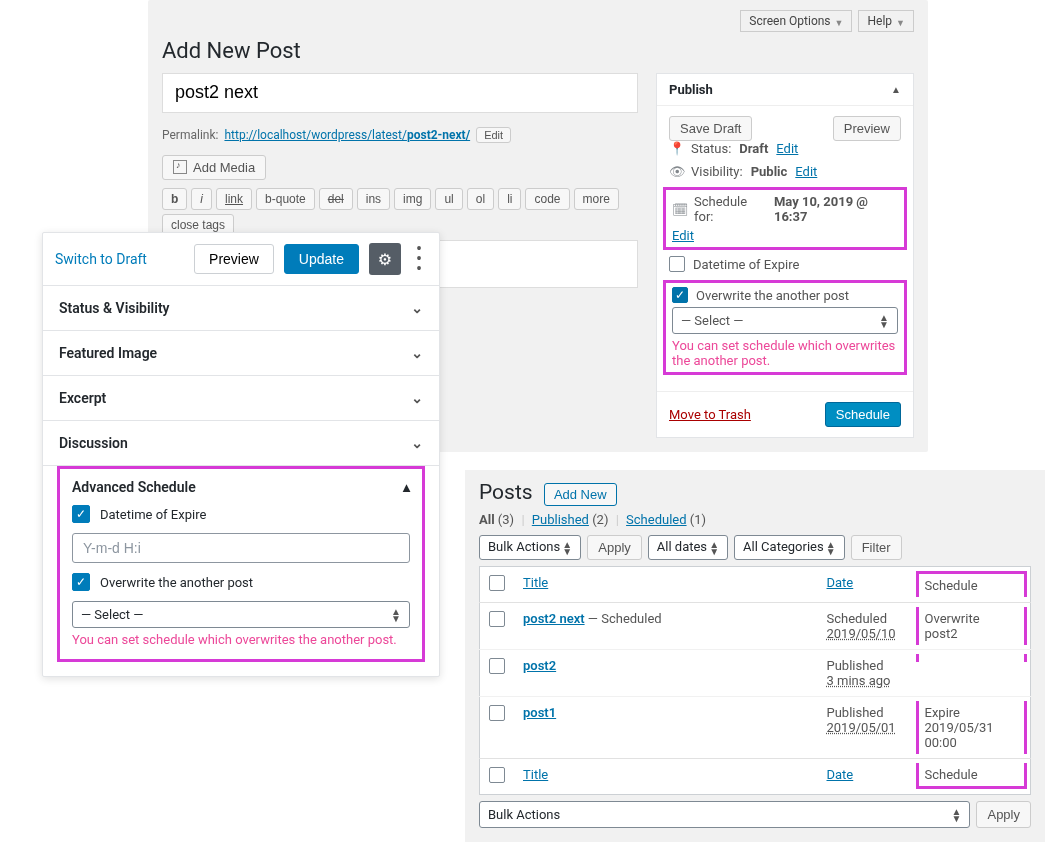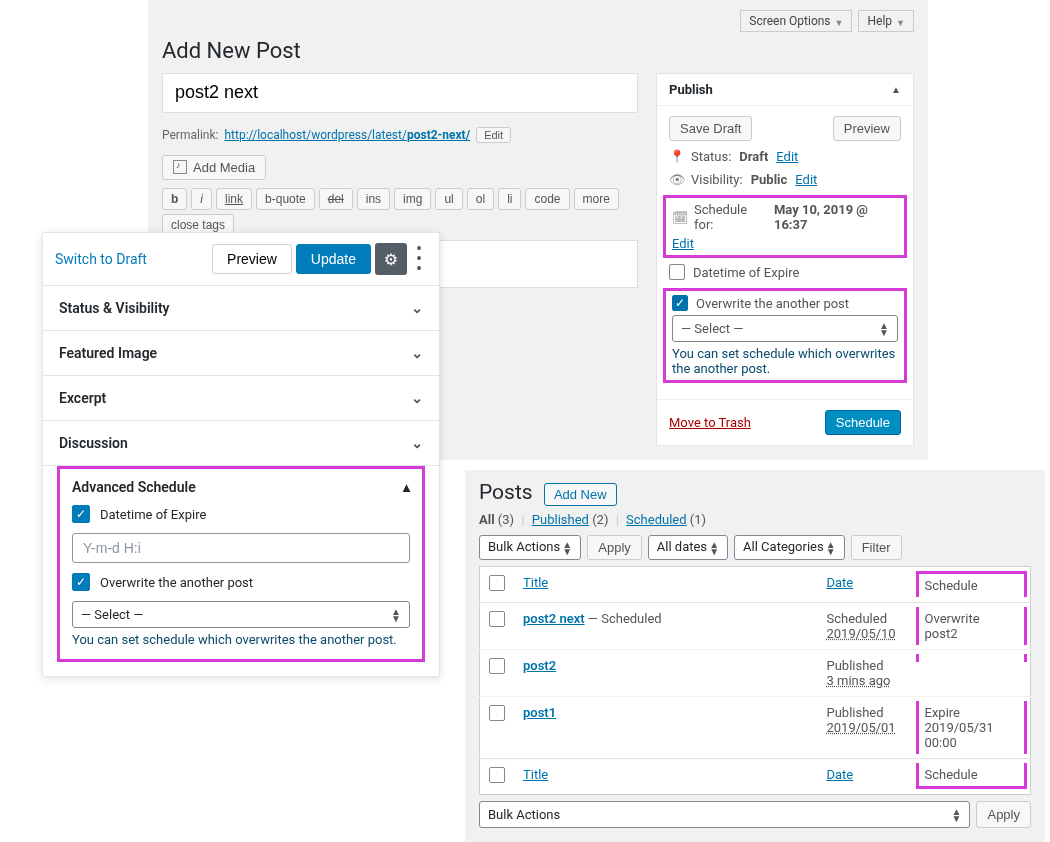--- a/index.html
+++ b/index.html
@@ -104,50 +104,50 @@
   .metabox-body .row { display:flex; align-items:center; gap:8px; margin-bottom:8px;}
   .metabox-body .icon { width:14px; text-align:center; color:#82878c;}
   .metabox-body a { color:#0073aa; text-decoration: underline;}
   .btn {
     border:1px solid #ccc; background:#f7f7f7; color:#555;
     padding:4px 10px; font-size:13px; border-radius:3px;
   }
   .btn.primary {
     background:#008ec2; border-color:#006799; color:#fff;
   }
-  .btn-row { display:flex; justify-content:space-between; margin-bottom:8px;}
+  .btn-row { display:flex; justify-content:space-between; margin-bottom:0;}
   .hl-box { border:3px solid #d63ad6; padding:4px 6px; margin:6px -6px;}
   .hl-box .row{margin-bottom:4px;}
   .checkbox {
     width:16px;height:16px;border:1px solid #7e8993;border-radius:2px;background:#fff;
     display:inline-flex;align-items:center;justify-content:center;font-size:12px;color:#fff;flex:none;
   }
   .checkbox.checked{background:#0073aa;border-color:#0073aa;}
   .checkbox.checked::after{content:"✓";}
   .select {
     width:100%; border:1px solid #7e8993; border-radius:3px; padding:5px 22px 5px 8px;
     background:#fff; position:relative; font-size:13px;
   }
   .select .ud{position:absolute;right:8px;top:50%;transform:translateY(-50%);font-size:10px;color:#555;line-height:7px;}
-  .hint{color:#0c4a6e;font-size:13px;margin-top:4px;}
+  .hint{color:#ec4899;font-size:13px;margin-top:4px;}
   .metabox-foot{
     border-top:1px solid #eee; padding:10px 12px;
     display:flex; justify-content:space-between; align-items:center;gap:25px;
   }
   .trash-link{color:#a00;text-decoration:underline;font-size:13px;}
 
   
   .panel-b {
     position:absolute; left:42px; top:232px;
     width:398px; background:#fff; border:1px solid #e2e4e7;
     box-shadow:0 2px 8px rgba(0,0,0,0.12);
     border-radius:2px;
   }
   .gb-top {
-    display:flex; align-items:center; gap:4px; padding:10px 12px;
+    display:flex; align-items:center; gap:10px; padding:10px 12px;
     border-bottom:1px solid #e2e4e7;
   }
   .link-btn{ color:#007cba; font-size:14px; margin-right:auto;}
   .gb-btn{
     border:1px solid #ccd0d4; background:#fff; padding:6px 14px; font-size:14px; border-radius:3px;
   }
   .gb-btn.prim{ background:#007cba; border-color:#007cba; color:#fff;}
   .gear{
     width:32px;height:32px;border-radius:3px;background:#555d66;color:#fff;
     display:flex;align-items:center;justify-content:center;font-size:16px;

